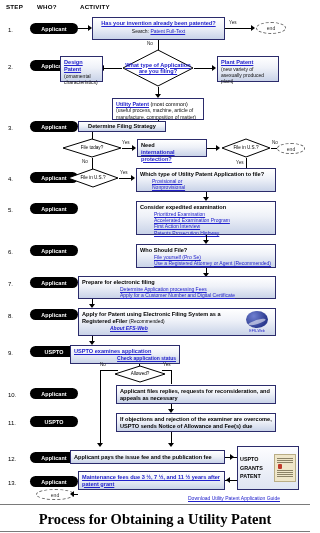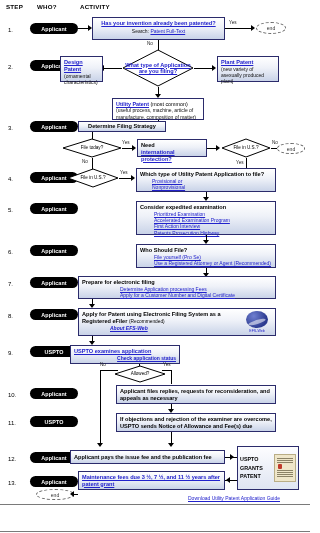--- a/index.html
+++ b/index.html
@@ -353,15 +353,16 @@
         <i style="top:17px;"></i>
         <i style="top:19px;"></i>
         <i style="top:21px;"></i>
       <div class="seal"></div>
     </div>
   </div>
 
   <div class="abs dl" style="left:188px;top:495px;">Download Utility Patent Application Guide</div>
 
   <div class="abs rule" style="left:0px;top:504px;width:310px;"></div>
+  <div class="abs footer" style="left:0;top:511px;">Process for Obtaining a Utility Patent</div>
   <div class="abs rule" style="left:0px;top:531px;width:310px;"></div>
 
 </div>
 
 </body></html>

